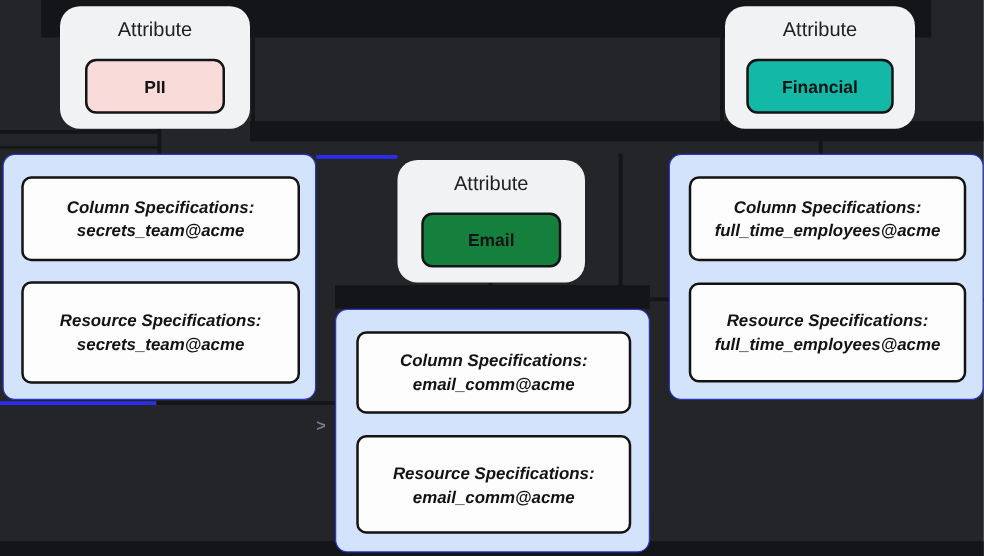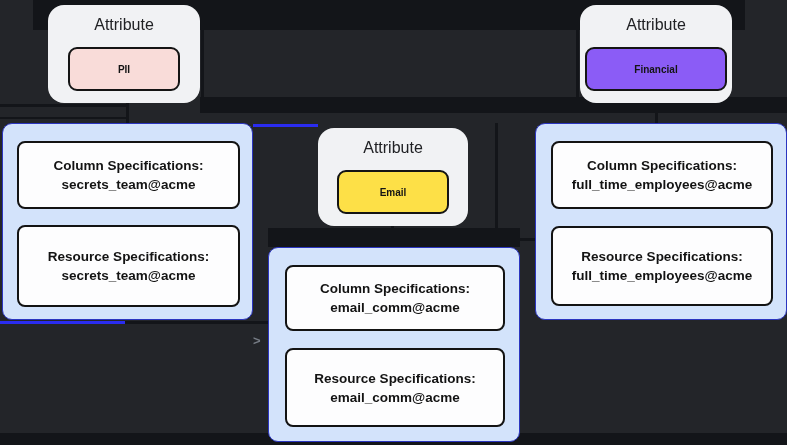--- a/index.html
+++ b/index.html
@@ -24,38 +24,39 @@
     display:flex;flex-direction:column;align-items:center;
   }
   .attr-title{
     font-size:16px;color:#202124;line-height:20px;
   }
   .attr-badge{
     margin-top:12px;width:112px;height:44px;
     border:2px solid #141414;border-radius:9px;
     box-sizing:border-box;
     display:flex;align-items:center;justify-content:center;
-    font-size:10px;font-weight:bold;color:#141414;
+    font-size:14px;font-weight:bold;color:#141414;
   }
   
   .spec-card{
     position:absolute;
     background:#d3e3fb;
     border:1.5px solid #2b35c0;
     border-radius:10px;
     box-sizing:border-box;
   }
   .spec-box{
     position:absolute;
     background:#fdfdfe;
     border:2px solid #131313;
     border-radius:8px;
     box-sizing:border-box;
     display:flex;flex-direction:column;align-items:center;justify-content:center;
     text-align:center;
+    font-style:italic;
   }
   .spec-line{
     display:block;font-size:13.5px;font-weight:bold;color:#131313;line-height:19px;
     white-space:nowrap;
   }
 </style>
 </head>
 <body>
 
 <div class="canvas">
@@ -80,26 +81,26 @@
 
   <div class="arrow-glyph" style="left:253px;top:334px;">&gt;</div>
 
   <div class="attr-card" style="left:48px;top:5px;">
     <div class="attr-title">Attribute</div>
     <div class="attr-badge" style="background: rgb(249, 220, 217);">PII</div>
   </div>
 
   <div class="attr-card" style="left:580px;top:5px;">
     <div class="attr-title">Attribute</div>
-    <div class="attr-badge" style="width: 142px; background: #8b5cf6;">Financial</div>
+    <div class="attr-badge" style="width: 118px; background: #14b8a6;">Financial</div>
   </div>
 
   <div class="attr-card" style="left:318px;top:128px;width:150px;">
     <div class="attr-title">Attribute</div>
-    <div class="attr-badge" style="background: #fde047;">Email</div>
+    <div class="attr-badge" style="background: #15803d;">Email</div>
   </div>
 
   <div class="spec-card" style="left:2px;top:123px;width:251px;height:197px;">
     <div class="spec-box" style="left:14px;top:17px;width:223px;height:68px;">
       <span class="spec-line">Column Specifications:</span>
       <span class="spec-line">secrets_team@acme</span>
     </div>
     <div class="spec-box" style="left:14px;top:101px;width:223px;height:82px;">
       <span class="spec-line">Resource Specifications:</span>
       <span class="spec-line">secrets_team@acme</span>

